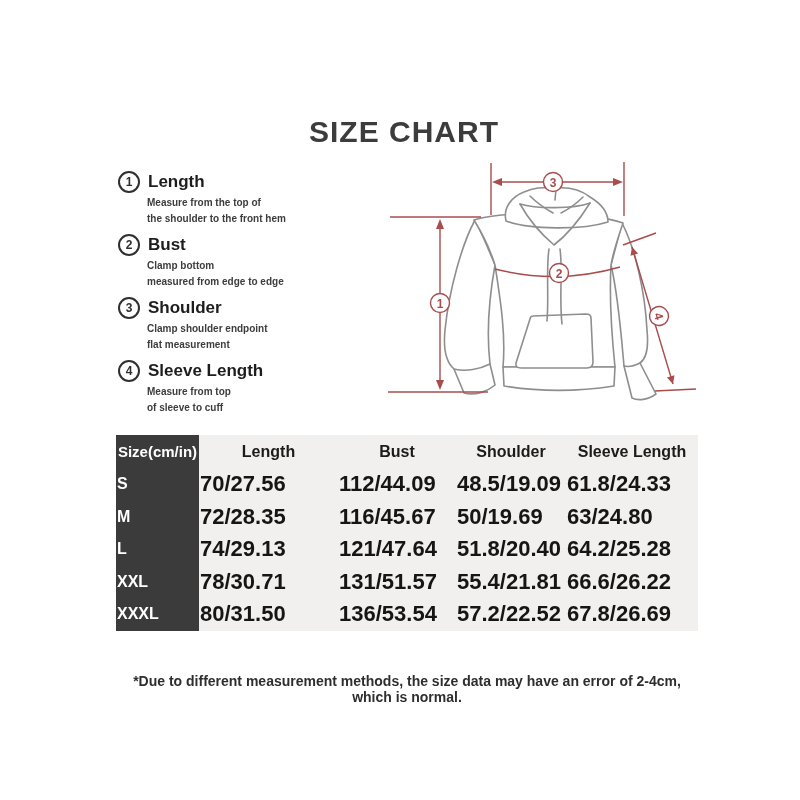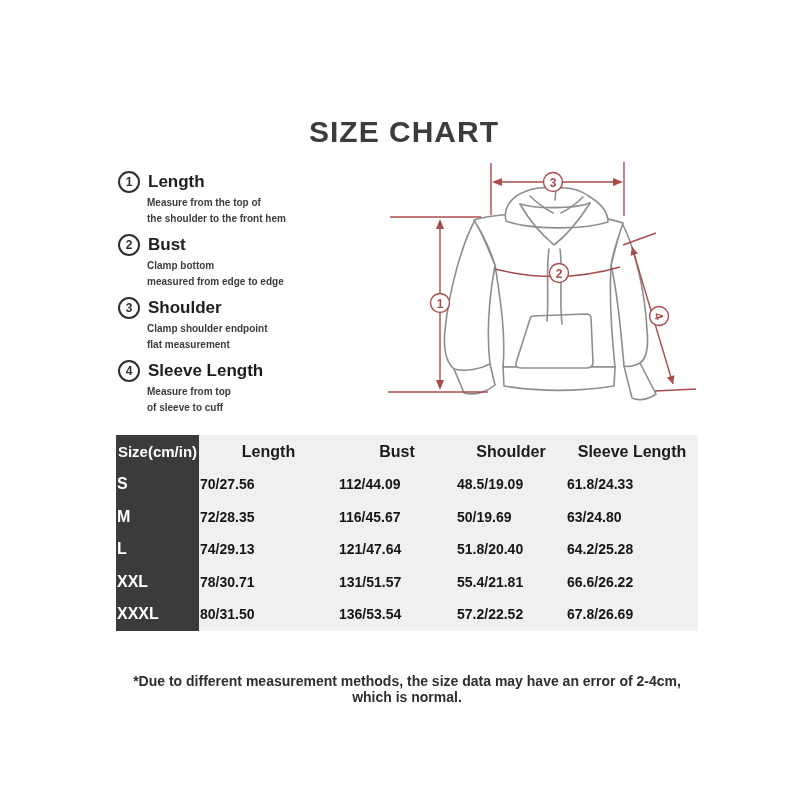--- a/index.html
+++ b/index.html
@@ -46,21 +46,21 @@
   table.size-table tr.head-row{height:33px;}
   col.c-size{width:83px;}
   col.c-length{width:139px;}
   col.c-bust{width:118px;}
   col.c-shoulder{width:110px;}
   col.c-sleeve{width:132px;}
   .dark-cell{background:#3b3b3b !important;color:#ffffff;font-weight:bold;}
   th.dark-cell{font-size:15px;}
   td.dark-cell{font-size:16px;}
   th.light-head{font-size:16px;font-weight:bold;color:#1b1b1b;}
-  td.num-cell{font-size:14px;font-weight:bold;color:#151515;}
+  td.num-cell{font-size:22px;font-weight:bold;color:#151515;}
 
   
   .footnote{
     position:absolute;left:108px;top:673px;width:582px;
     text-align:center;font-size:14px;font-weight:bold;color:#2e2e2e;
   }
 </style>
 </head>
 <body>
 

